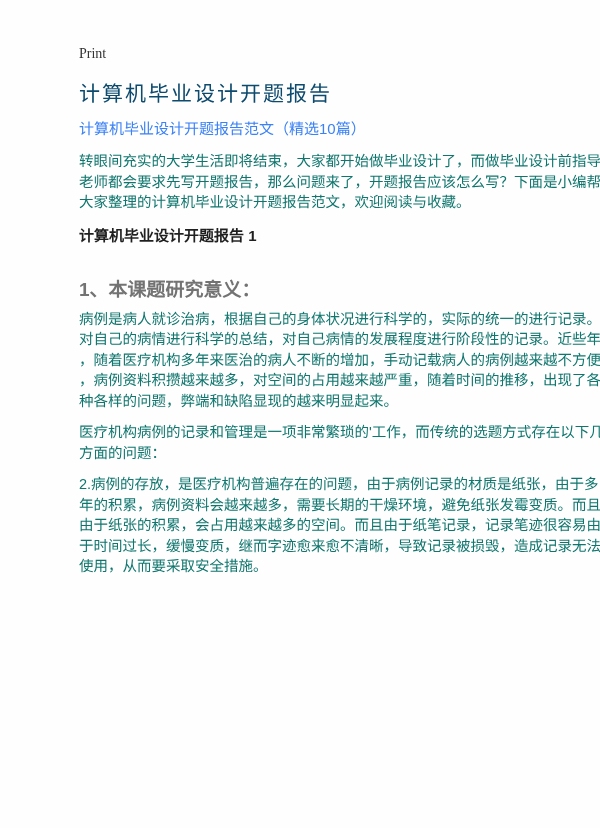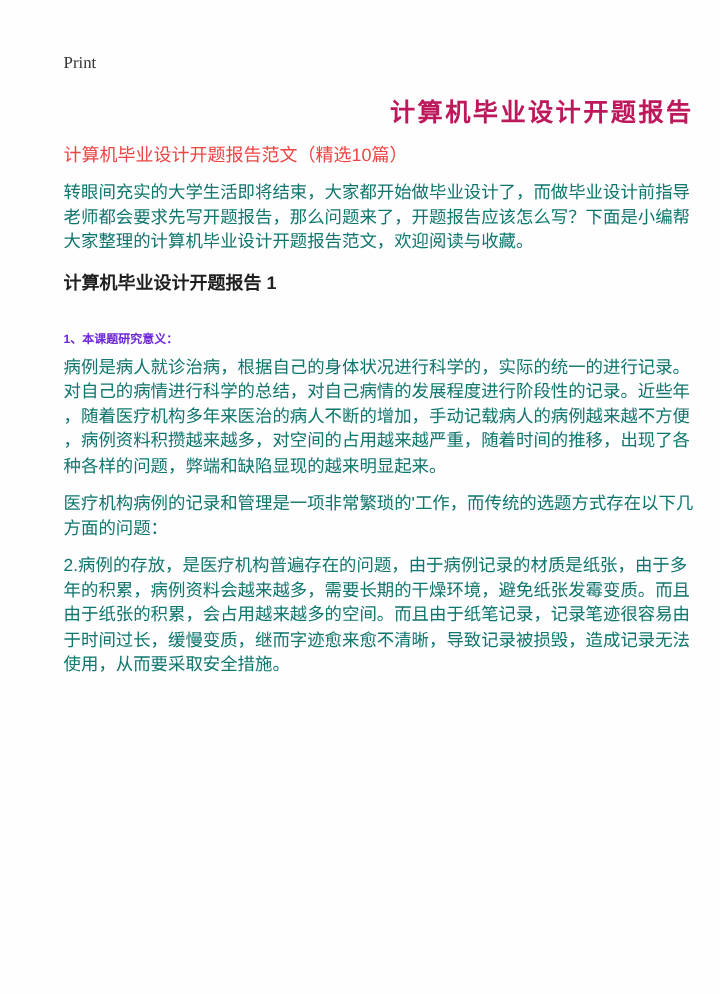--- a/index.html
+++ b/index.html
@@ -11,65 +11,65 @@
     width: 600px;
     height: 828px;
     overflow: hidden;
     font-family: "Liberation Sans", "DejaVu Sans", sans-serif;
     color: #2b2b2b;
   }
   .page {
     box-sizing: border-box;
     width: 600px;
     height: 828px;
-    padding: 44px 22px 0 53px;
+    padding: 44px 22px 0 79px;
     background: #fefefe;
     overflow: hidden;
   }
   .print-link {
     font-family: "Liberation Serif", "DejaVu Serif", serif;
     font-size: 14px;
     color: #333333;
     margin: 0 0 15px 0;
     cursor: pointer;
     display: inline-block;
   }
   .doc-title {
     font-size: 21px;
-    font-weight: bold;
-    text-align: right;
+    font-weight: normal;
+    text-align: left;
     margin: 0 0 10px 0;
     letter-spacing: 2px;
-    color: #be185d;
+    color: #0c4a6e;
   }
   .doc-subtitle {
     font-size: 15px;
     margin: 0 0 13px 0;
-    color: #ef4444;
+    color: #3b82f6;
   }
   .body-text {
     width: 526px;
     font-size: 14.5px;
     line-height: 20.5px;
     margin: 0 0 11px 0;
     line-break: anywhere;
     word-break: break-all;
     color: #0f766e;
   }
   .heading-section {
     font-size: 15px;
     font-weight: bold;
     margin: 2px 0 29px 0;
     color: #1f1f1f;
   }
   .heading-sub {
-    font-size: 10px;
+    font-size: 19px;
     font-weight: bold;
     margin: 16px 0 8px 0;
-    color: #6d28d9;
+    color: #737373;
   }
 </style>
 </head>
 <body>
 
 <div class="page">
 
   <span class="print-link">Print</span>
 
   <h1 class="doc-title">计算机毕业设计开题报告</h1>

